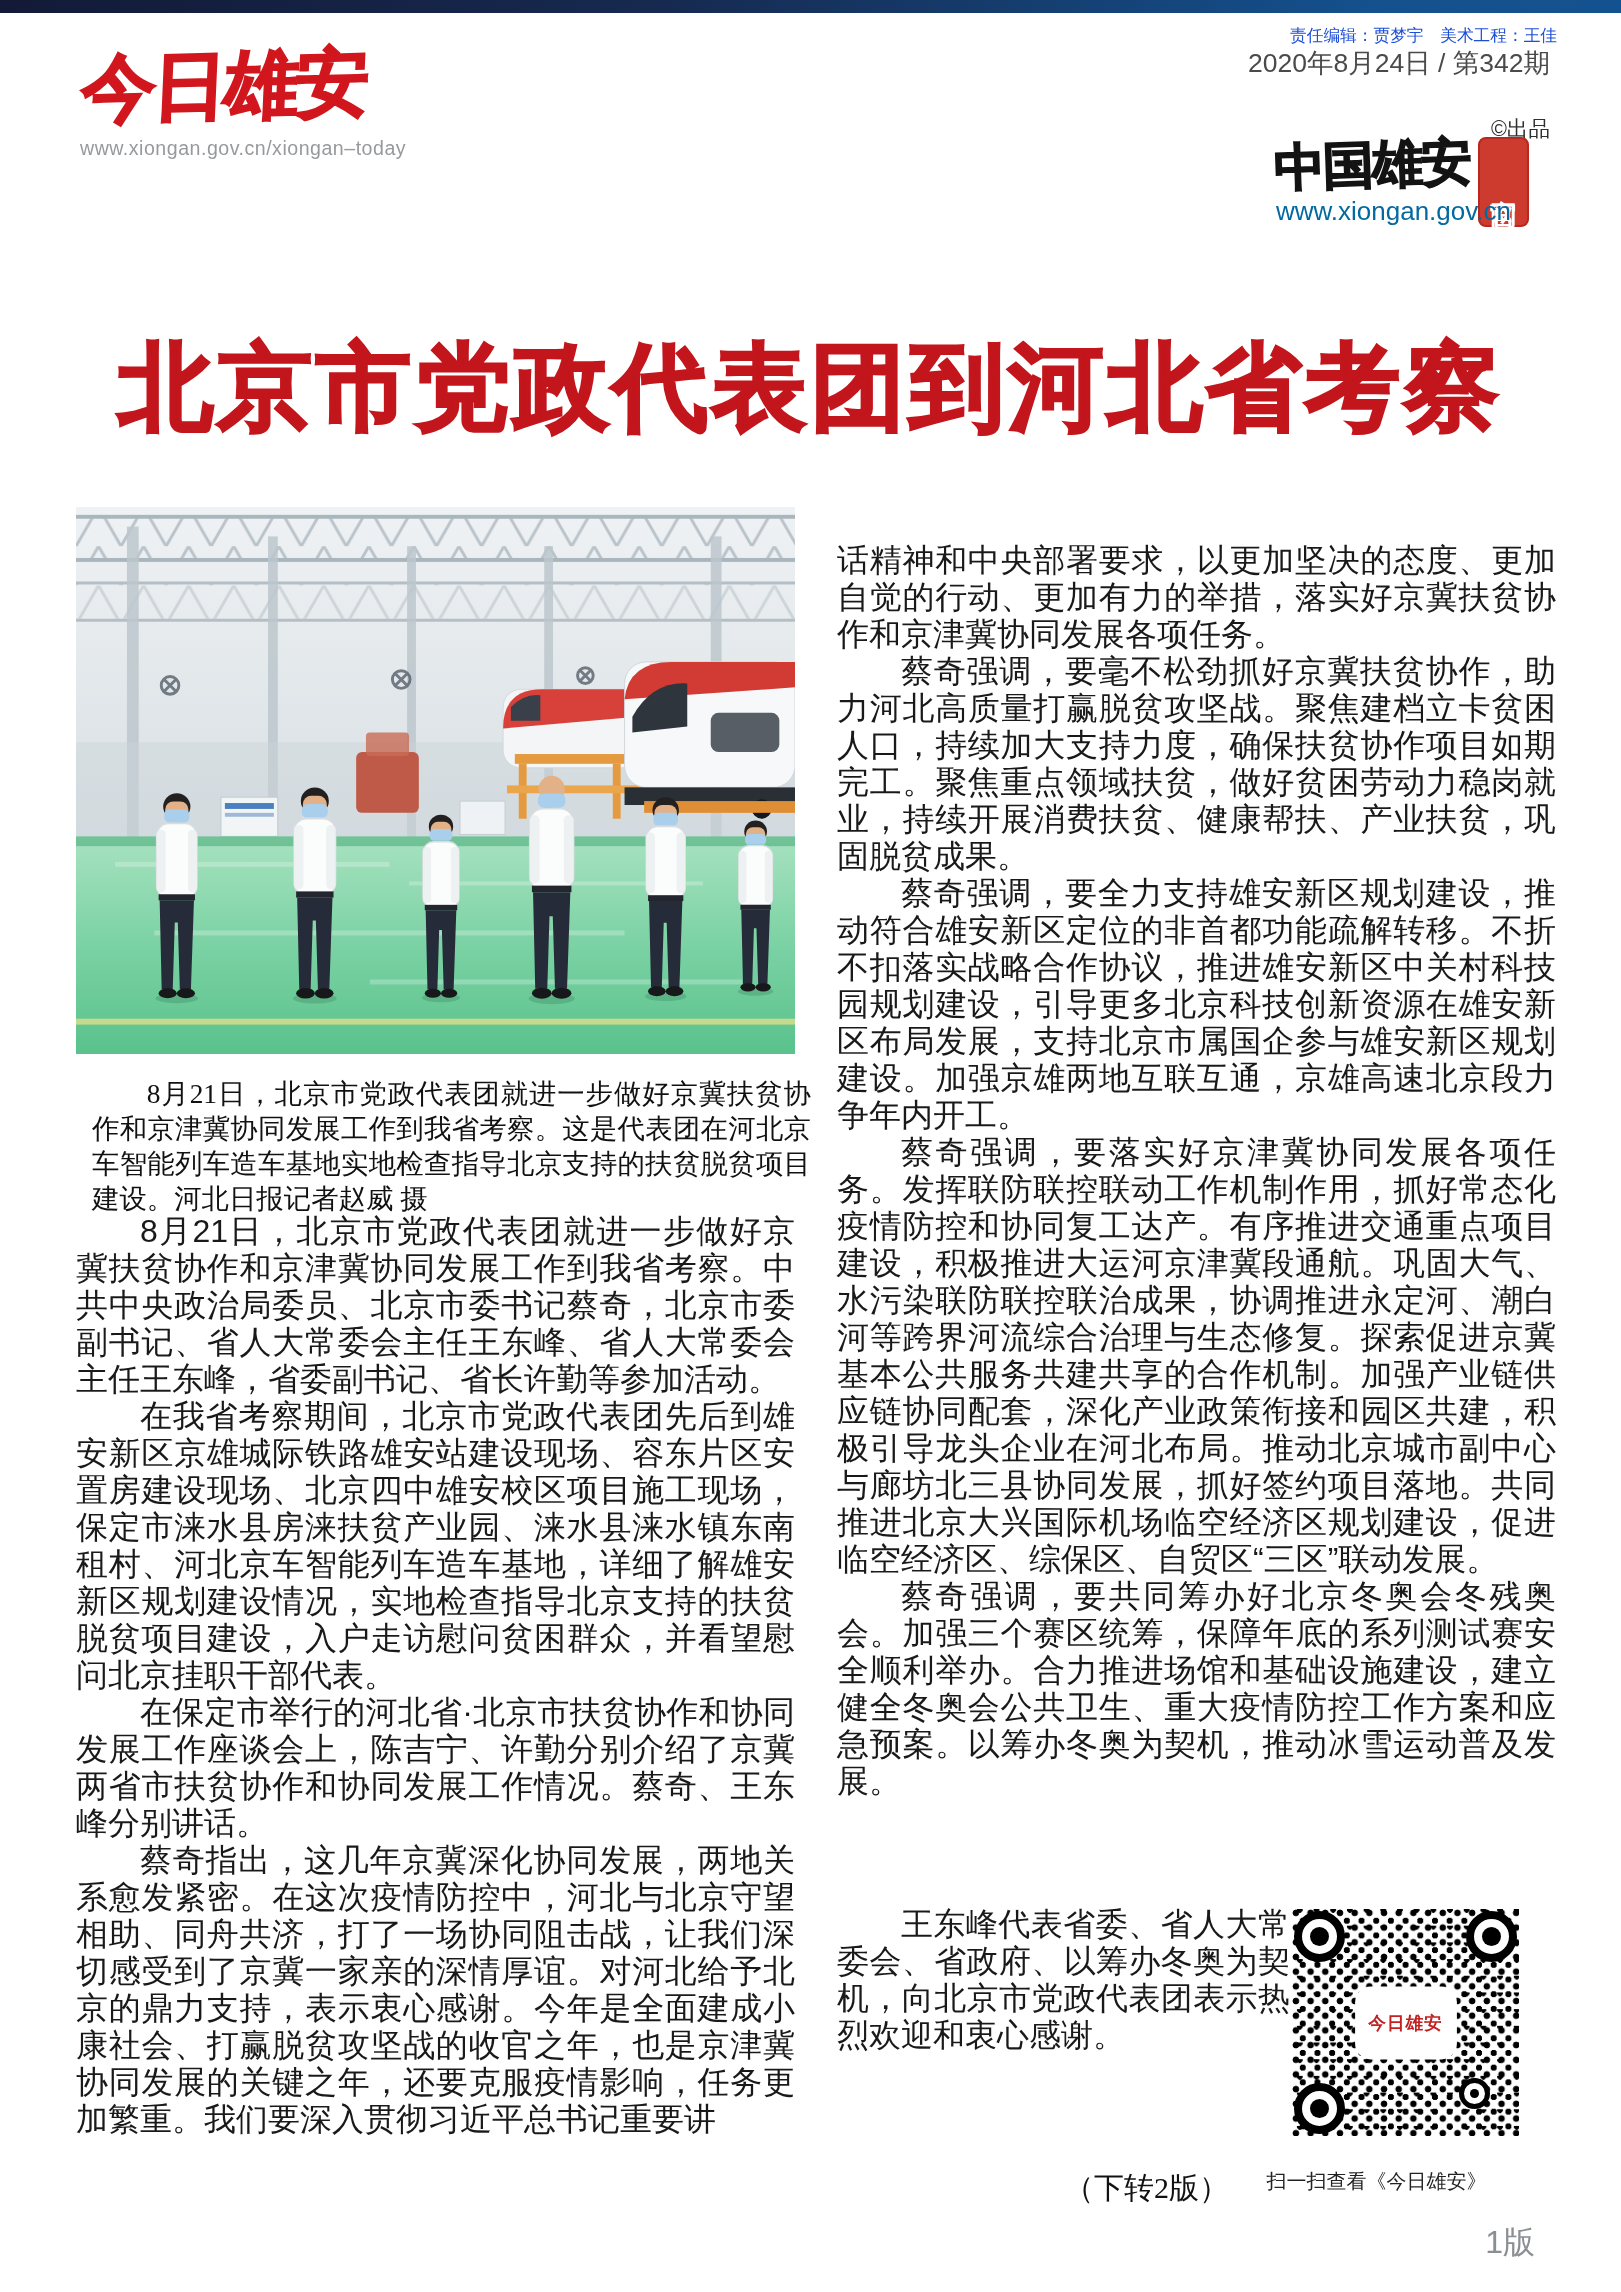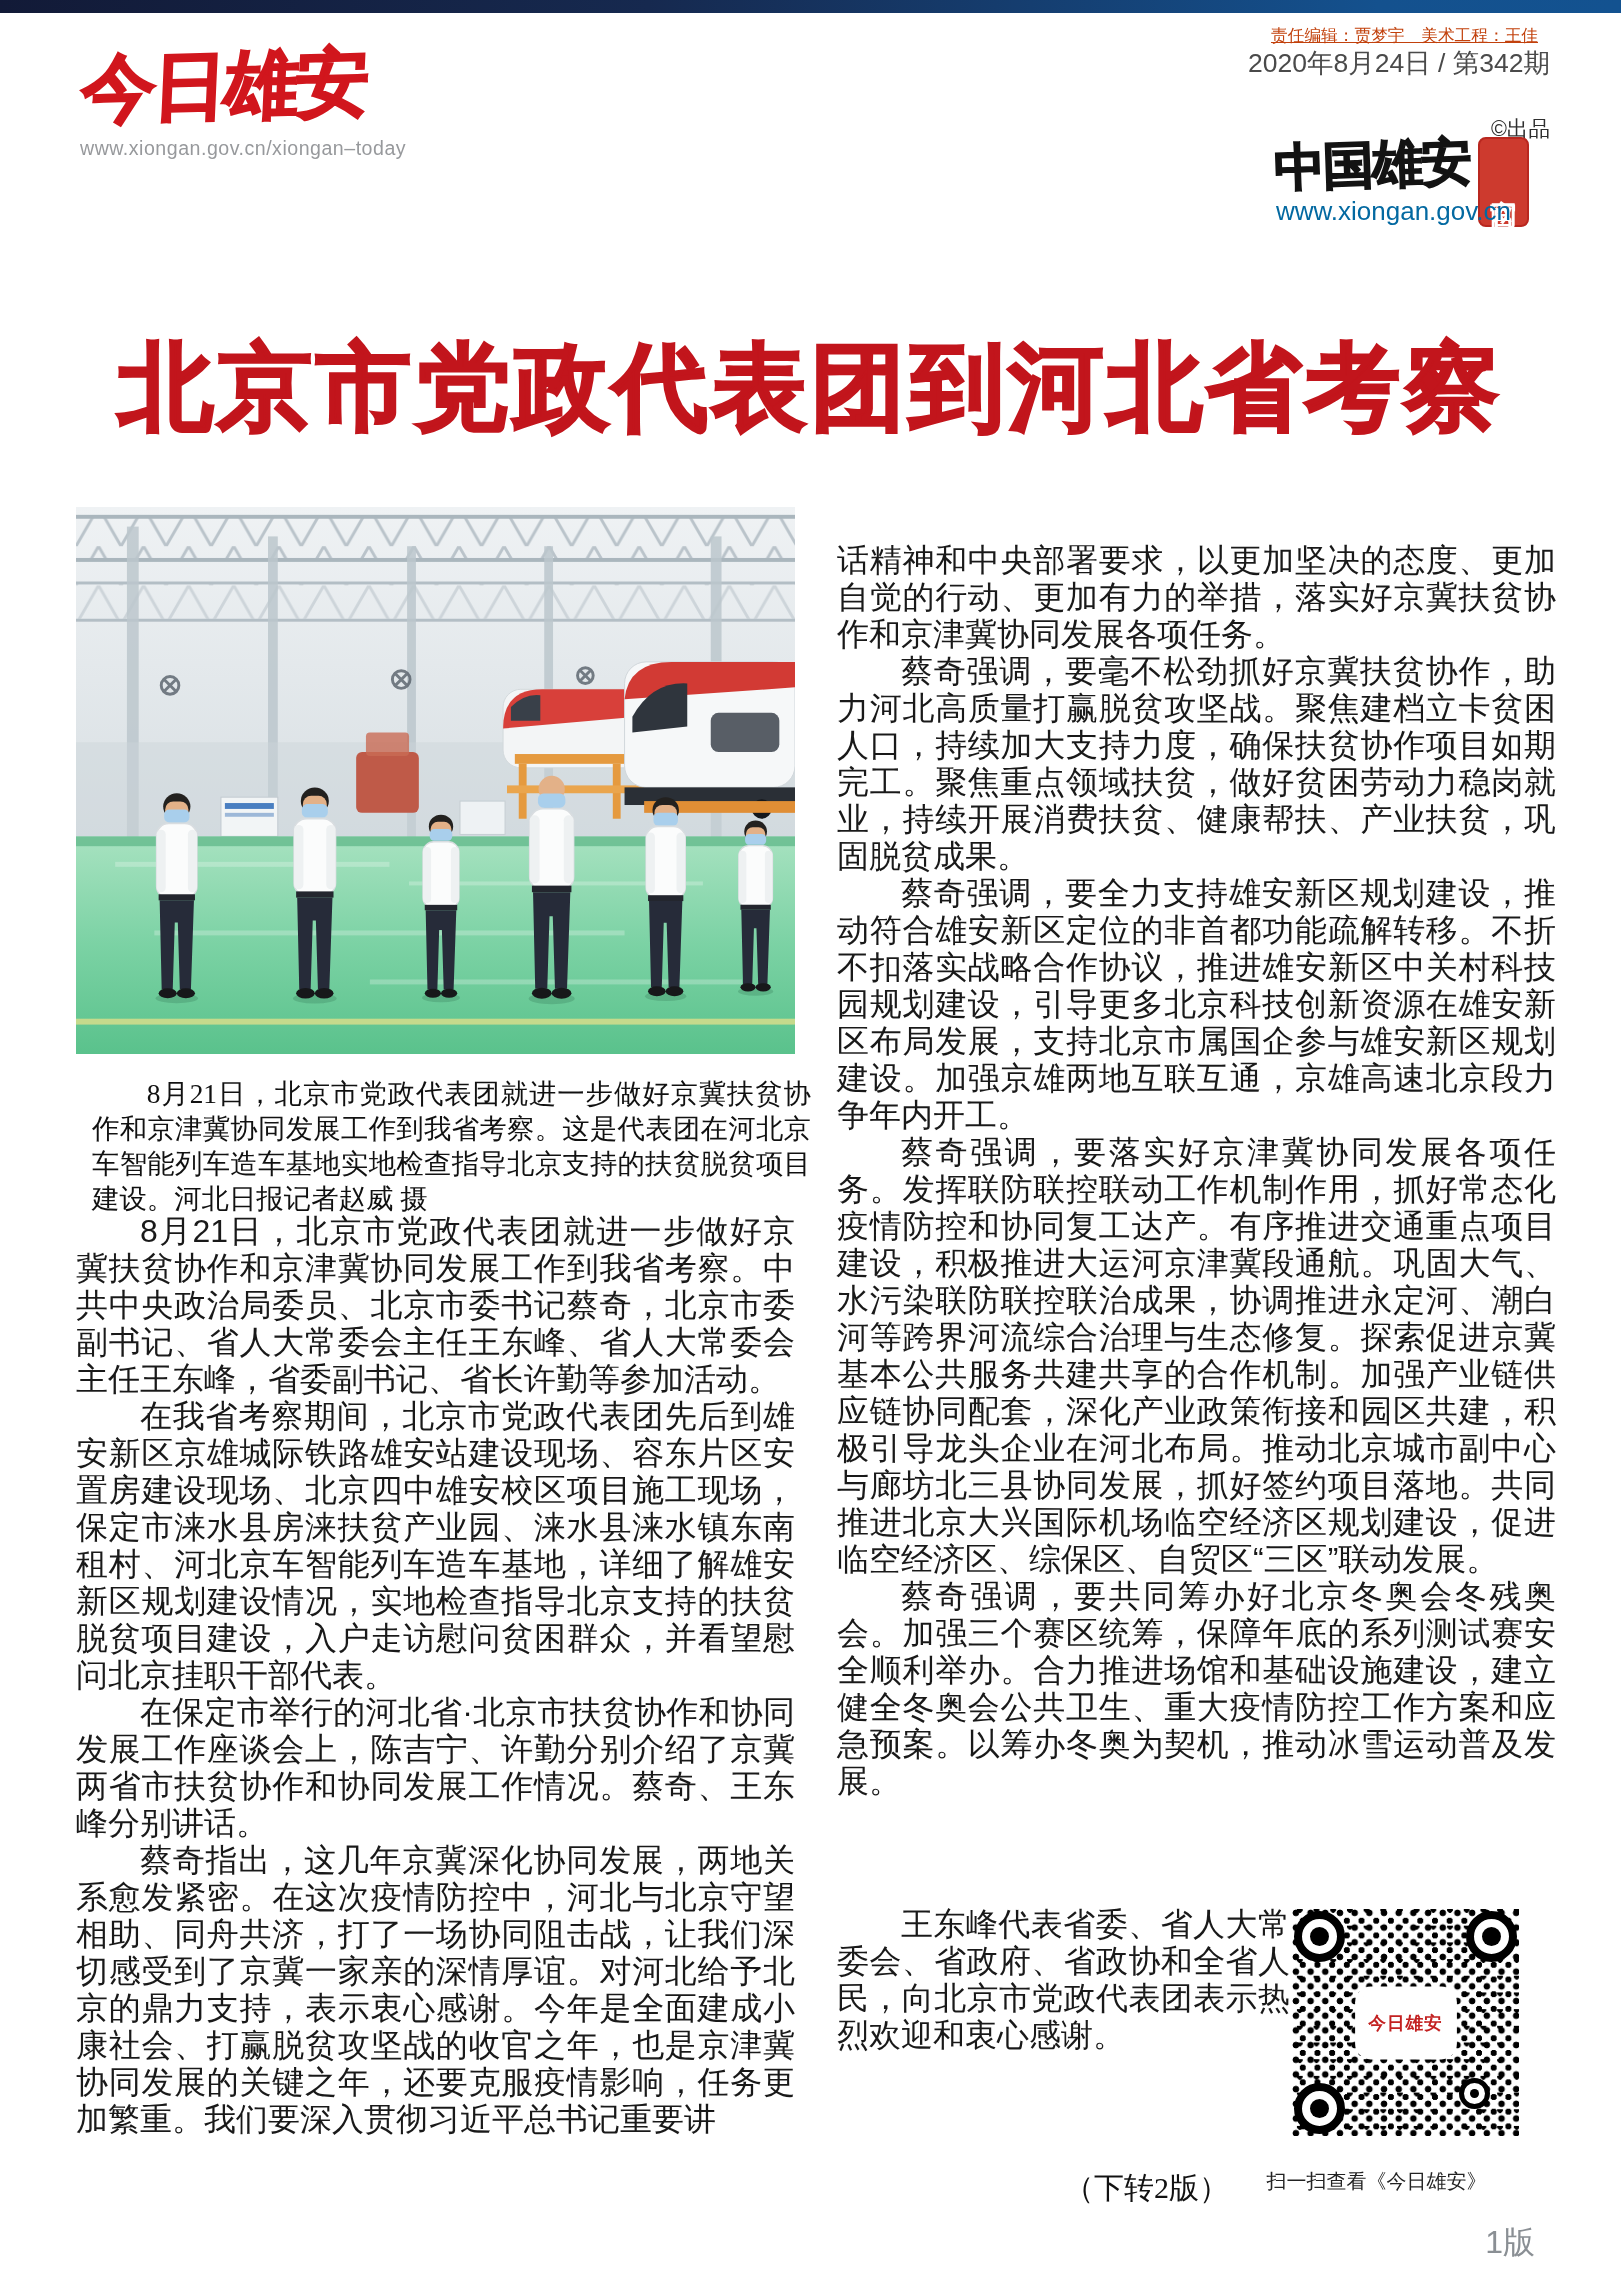--- a/index.html
+++ b/index.html
@@ -18,21 +18,21 @@
     position:absolute; left:82px; top:37px;
     font-family:"Liberation Serif", serif; font-weight:bold;
     font-size:74px; letter-spacing:-2.9px; color:#d1161d;
     -webkit-text-stroke:2px #d1161d;
     transform:skewX(-4deg) rotate(-1.5deg);
   }
   #logo-url {
     position:absolute; left:80px; top:137px; font-size:19.6px;
     color:#97999c; letter-spacing:0.5px;
   }
-  #hdr-editors { position:absolute; right:83px; top:23.5px; font-size:16.7px; color:#c2410c;text-decoration:underline; }
+  #hdr-editors { position:absolute; right:64px; top:23.5px; font-size:16.7px; color:#1d4ed8; }
   #hdr-issue   { position:absolute; right:71px; top:45px; font-size:26.5px; color:#4a4a4a; }
   #hdr-produced{ position:absolute; right:71px; top:114px; font-size:21.6px; color:#2f2f2f; }
   #brand {
     position:absolute; right:151px; top:131px;
     font-family:"Liberation Serif", serif; font-weight:bold;
     font-size:51px; letter-spacing:-2px; color:#131313;
     -webkit-text-stroke:1.5px #131313; transform:rotate(-2deg);
   }
   #brand-seal {
     position:absolute; right:92px; top:137px; width:51px; height:90px;
@@ -262,21 +262,21 @@
 
   <div id="col-right" class="col">
     <p class="para">话精神和中央部署要求，以更加坚决的态度、更加自觉的行动、更加有力的举措，落实好京冀扶贫协作和京津冀协同发展各项任务。</p>
     <p class="para indent">蔡奇强调，要毫不松劲抓好京冀扶贫协作，助力河北高质量打赢脱贫攻坚战。聚焦建档立卡贫困人口，持续加大支持力度，确保扶贫协作项目如期完工。聚焦重点领域扶贫，做好贫困劳动力稳岗就业，持续开展消费扶贫、健康帮扶、产业扶贫，巩固脱贫成果。</p>
     <p class="para indent">蔡奇强调，要全力支持雄安新区规划建设，推动符合雄安新区定位的非首都功能疏解转移。不折不扣落实战略合作协议，推进雄安新区中关村科技园规划建设，引导更多北京科技创新资源在雄安新区布局发展，支持北京市属国企参与雄安新区规划建设。加强京雄两地互联互通，京雄高速北京段力争年内开工。</p>
     <p class="para indent">蔡奇强调，要落实好京津冀协同发展各项任务。发挥联防联控联动工作机制作用，抓好常态化疫情防控和协同复工达产。有序推进交通重点项目建设，积极推进大运河京津冀段通航。巩固大气、水污染联防联控联治成果，协调推进永定河、潮白河等跨界河流综合治理与生态修复。探索促进京冀基本公共服务共建共享的合作机制。加强产业链供应链协同配套，深化产业政策衔接和园区共建，积极引导龙头企业在河北布局。推动北京城市副中心与廊坊北三县协同发展，抓好签约项目落地。共同推进北京大兴国际机场临空经济区规划建设，促进临空经济区、综保区、自贸区“三区”联动发展。</p>
     <p class="para indent">蔡奇强调，要共同筹办好北京冬奥会冬残奥会。加强三个赛区统筹，保障年底的系列测试赛安全顺利举办。合力推进场馆和基础设施建设，建立健全冬奥会公共卫生、重大疫情防控工作方案和应急预案。以筹办冬奥为契机，推动冰雪运动普及发展。</p>
   </div>
 
   <div id="para-wrap">
-    <p class="para indent">王东峰代表省委、省人大常委会、省政府、省政协和全省人民，向北京市党政代表团表示热烈欢迎和衷心感谢。</p>
+    <p class="para indent">王东峰代表省委、省人大常委会、省政府、以筹办冬奥为契机，向北京市党政代表团表示热烈欢迎和衷心感谢。</p>
   </div>
 
   <div id="continuation">（下转2版）</div>
 
   <div id="qr">
     <div class="dots"></div>
     <div class="finder tl"></div>
     <div class="finder tr"></div>
     <div class="finder bl"></div>
     <div class="finder al"></div>

